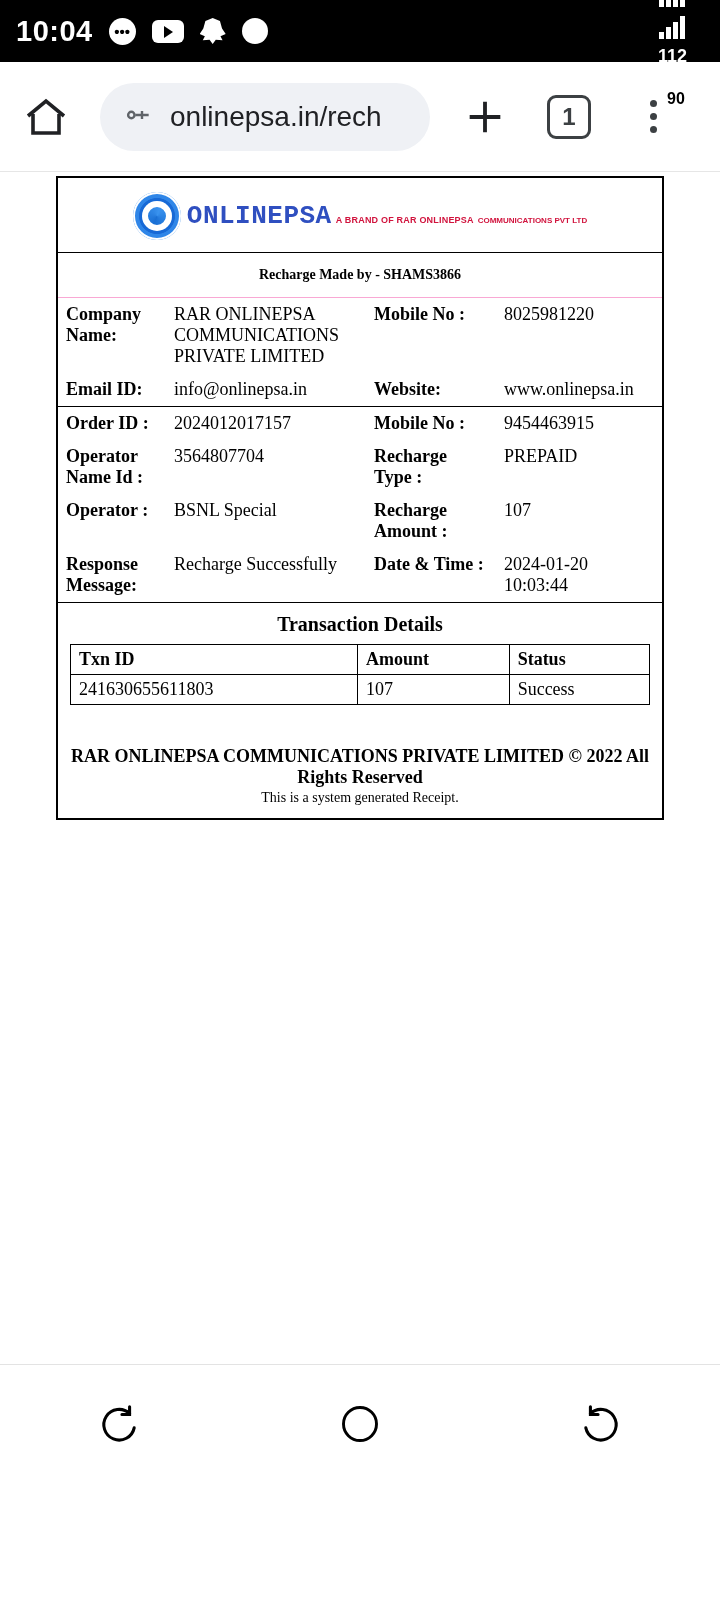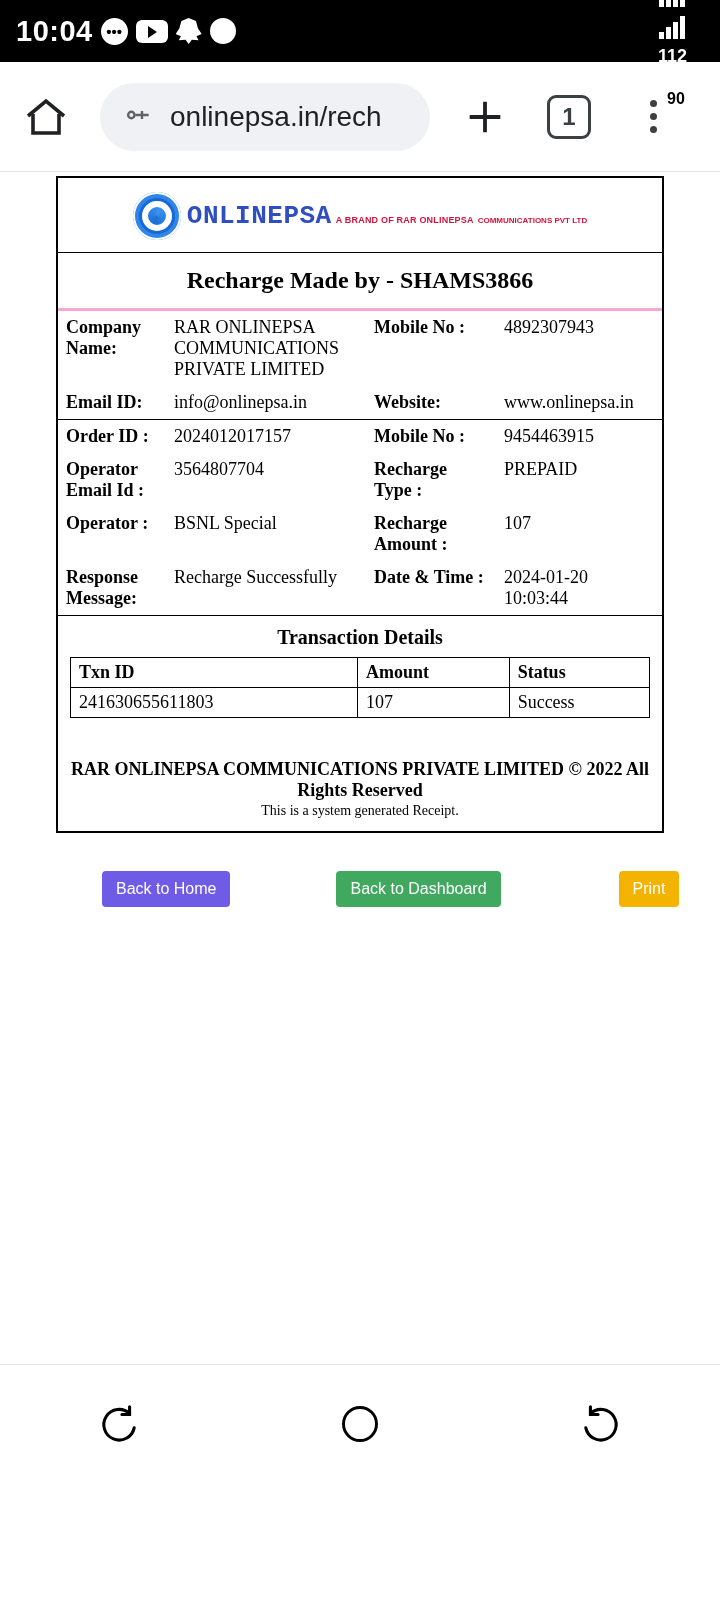--- a/index.html
+++ b/index.html
@@ -19,21 +19,21 @@
   
   .statusbar {
     height: 62px;
     background: #000000;
     color: #ffffff;
     display: flex;
     align-items: center;
     padding: 0 16px;
     justify-content: space-between;
   }
-  .sb-left { display: flex; gap: 8px; }
+  .sb-left { display: flex; gap: 16px; }
   .sb-clock {
     font-size: 29px;
     font-weight: bold;
     letter-spacing: 0.5px;
     font-family: "Liberation Sans", sans-serif;
   }
   .sb-icon { display: inline-flex; align-items: center; justify-content: center; }
   .ico-dots {
     width: 27px; height: 27px; border-radius: 50%;
     background: #ffffff; color: #000;
@@ -163,23 +163,23 @@
     color: #d1133d; font-size: 9px; font-weight: bold; letter-spacing: 0.2px;
     font-family: "Liberation Sans", sans-serif;
   }
   .logo-text .l3 {
     color: #d1133d; font-size: 8px; font-weight: bold;
     font-family: "Liberation Sans", sans-serif;
   }
   .made-by {
     text-align: center;
     font-weight: bold;
-    font-size: 24px;
+    font-size: 14px;
     padding: 14px 0;
-    border-bottom: 3px solid #f9a8d4;
+    border-bottom: 1px solid #f9a8d4;
   }
   table.info { width: 100%; border-collapse: collapse; }
   table.info td {
     font-size: 18px;
     padding: 6px 8px;
     vertical-align: top;
   }
   td.lab { font-weight: bold; width: 108px; }
   td.val { width: 200px; }
   td.lab2 { font-weight: bold; width: 130px; }
@@ -340,41 +340,41 @@
       </div>
 
       <div class="made-by">Recharge Made by - SHAMS3866</div>
 
       <table class="info">
         <tbody>
             <tr>
           <td class="lab">Company Name:</td>
           <td class="val">RAR ONLINEPSA COMMUNICATIONS PRIVATE LIMITED</td>
           <td class="lab2">Mobile No :</td>
-          <td class="val2">4892307943</td>
+          <td class="val2">8025981220</td>
         </tr>
         <tr class="sec-border-bottom">
           <td class="lab">Email ID:</td>
           <td class="val">info@onlinepsa.in</td>
           <td class="lab2">Website:</td>
           <td class="val2">www.onlinepsa.in</td>
         </tr>
       </tbody>
         </table>
 
       <table class="info">
         <tbody>
             <tr>
           <td class="lab">Order ID :</td>
           <td class="val">2024012017157</td>
           <td class="lab2">Mobile No :</td>
           <td class="val2">9454463915</td>
         </tr>
         <tr>
-          <td class="lab">Operator Email Id :</td>
+          <td class="lab">Operator Name Id :</td>
           <td class="val">3564807704</td>
           <td class="lab2">Recharge Type :</td>
           <td class="val2">PREPAID</td>
         </tr>
         <tr>
           <td class="lab">Operator :</td>
           <td class="val">BSNL Special</td>
           <td class="lab2">Recharge Amount :</td>
           <td class="val2">107</td>
         </tr>
@@ -401,25 +401,20 @@
           <td>107</td>
           <td>Success</td>
         </tr>
       </tbody>
         </table>
 
       <div class="footer-note">RAR ONLINEPSA COMMUNICATIONS PRIVATE LIMITED © 2022 All Rights Reserved</div>
       <div class="footer-sub">This is a system generated Receipt.</div>
     </div>
 
-    <div class="btn-row">
-      <button class="btn btn-home">Back to Home</button>
-      <button class="btn btn-dash">Back to Dashboard</button>
-      <button class="btn btn-print">Print</button>
-    </div>
 
     <div class="navbar">
       <div class="nav-ico">
         <svg width="46" height="46" viewBox="0 0 24 24" fill="none" stroke="#000" stroke-width="1.6" stroke-linecap="round">
           <path d="M17 6.5A8 8 0 1 0 19.4 14"></path>
             <path d="M17 3v4h-4"></path>
         </svg>
       </div>
       <div class="nav-ico">
         <svg width="44" height="44" viewBox="0 0 24 24" fill="none" stroke="#000" stroke-width="1.6">

